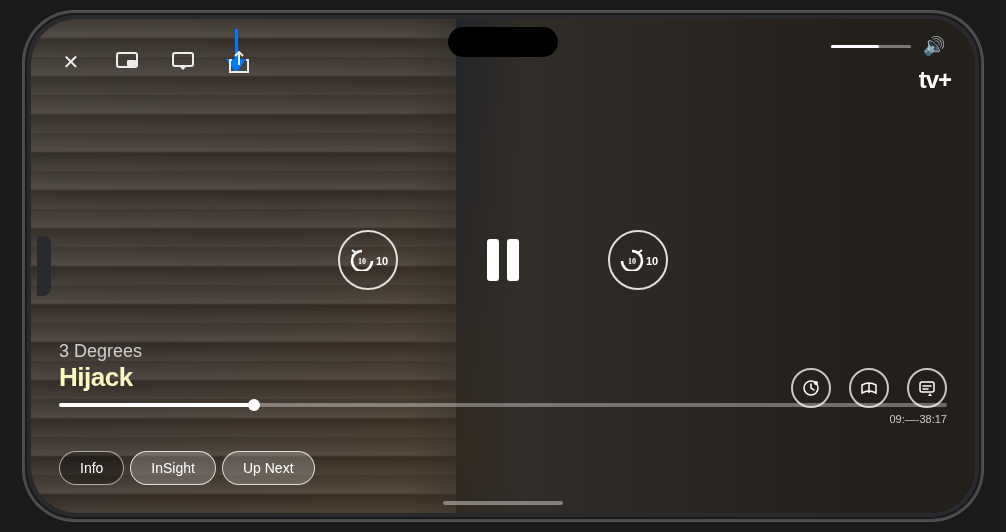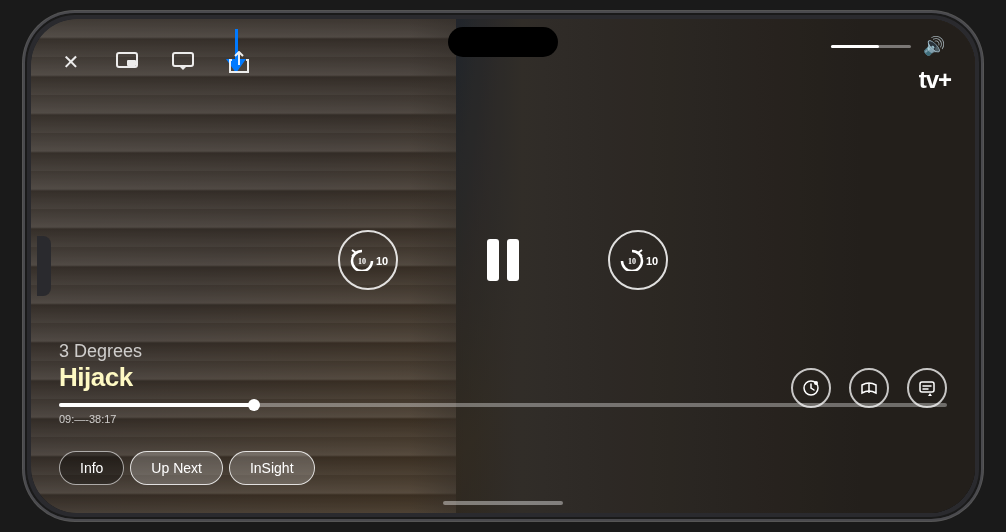--- a/index.html
+++ b/index.html
@@ -274,21 +274,21 @@
       top: 50%;
       transform: translate(-50%, -50%);
       width: 12px;
       height: 12px;
       background: #fff;
       border-radius: 50%;
     }
 
     .time-labels {
       display: flex;
-      justify-content: flex-start;
+      justify-content: flex-end;
       margin-top: 6px;
     }
 
     .time-label {
       color: rgba(255,255,255,0.75);
       font-size: 11px;
       font-weight: 500;
     }
 
     
@@ -495,22 +495,22 @@
           <div class="progress-dot"></div>
         </div>
         <div class="time-labels">
           <span class="time-label">09:—</span>
           <span class="time-label">-38:17</span>
         </div>
       </div>
 
       <div class="bottom-tabs">
         <div class="tab-btn">Info</div>
+        <div class="tab-btn active">InSight</div>
         <div class="tab-btn active">Up Next</div>
-        <div class="tab-btn active">InSight</div>
       </div>
 
     </div>
 
     <div class="dynamic-island"></div>
 
     <div class="camera-bump"></div>
 
     <div class="home-indicator"></div>
 

